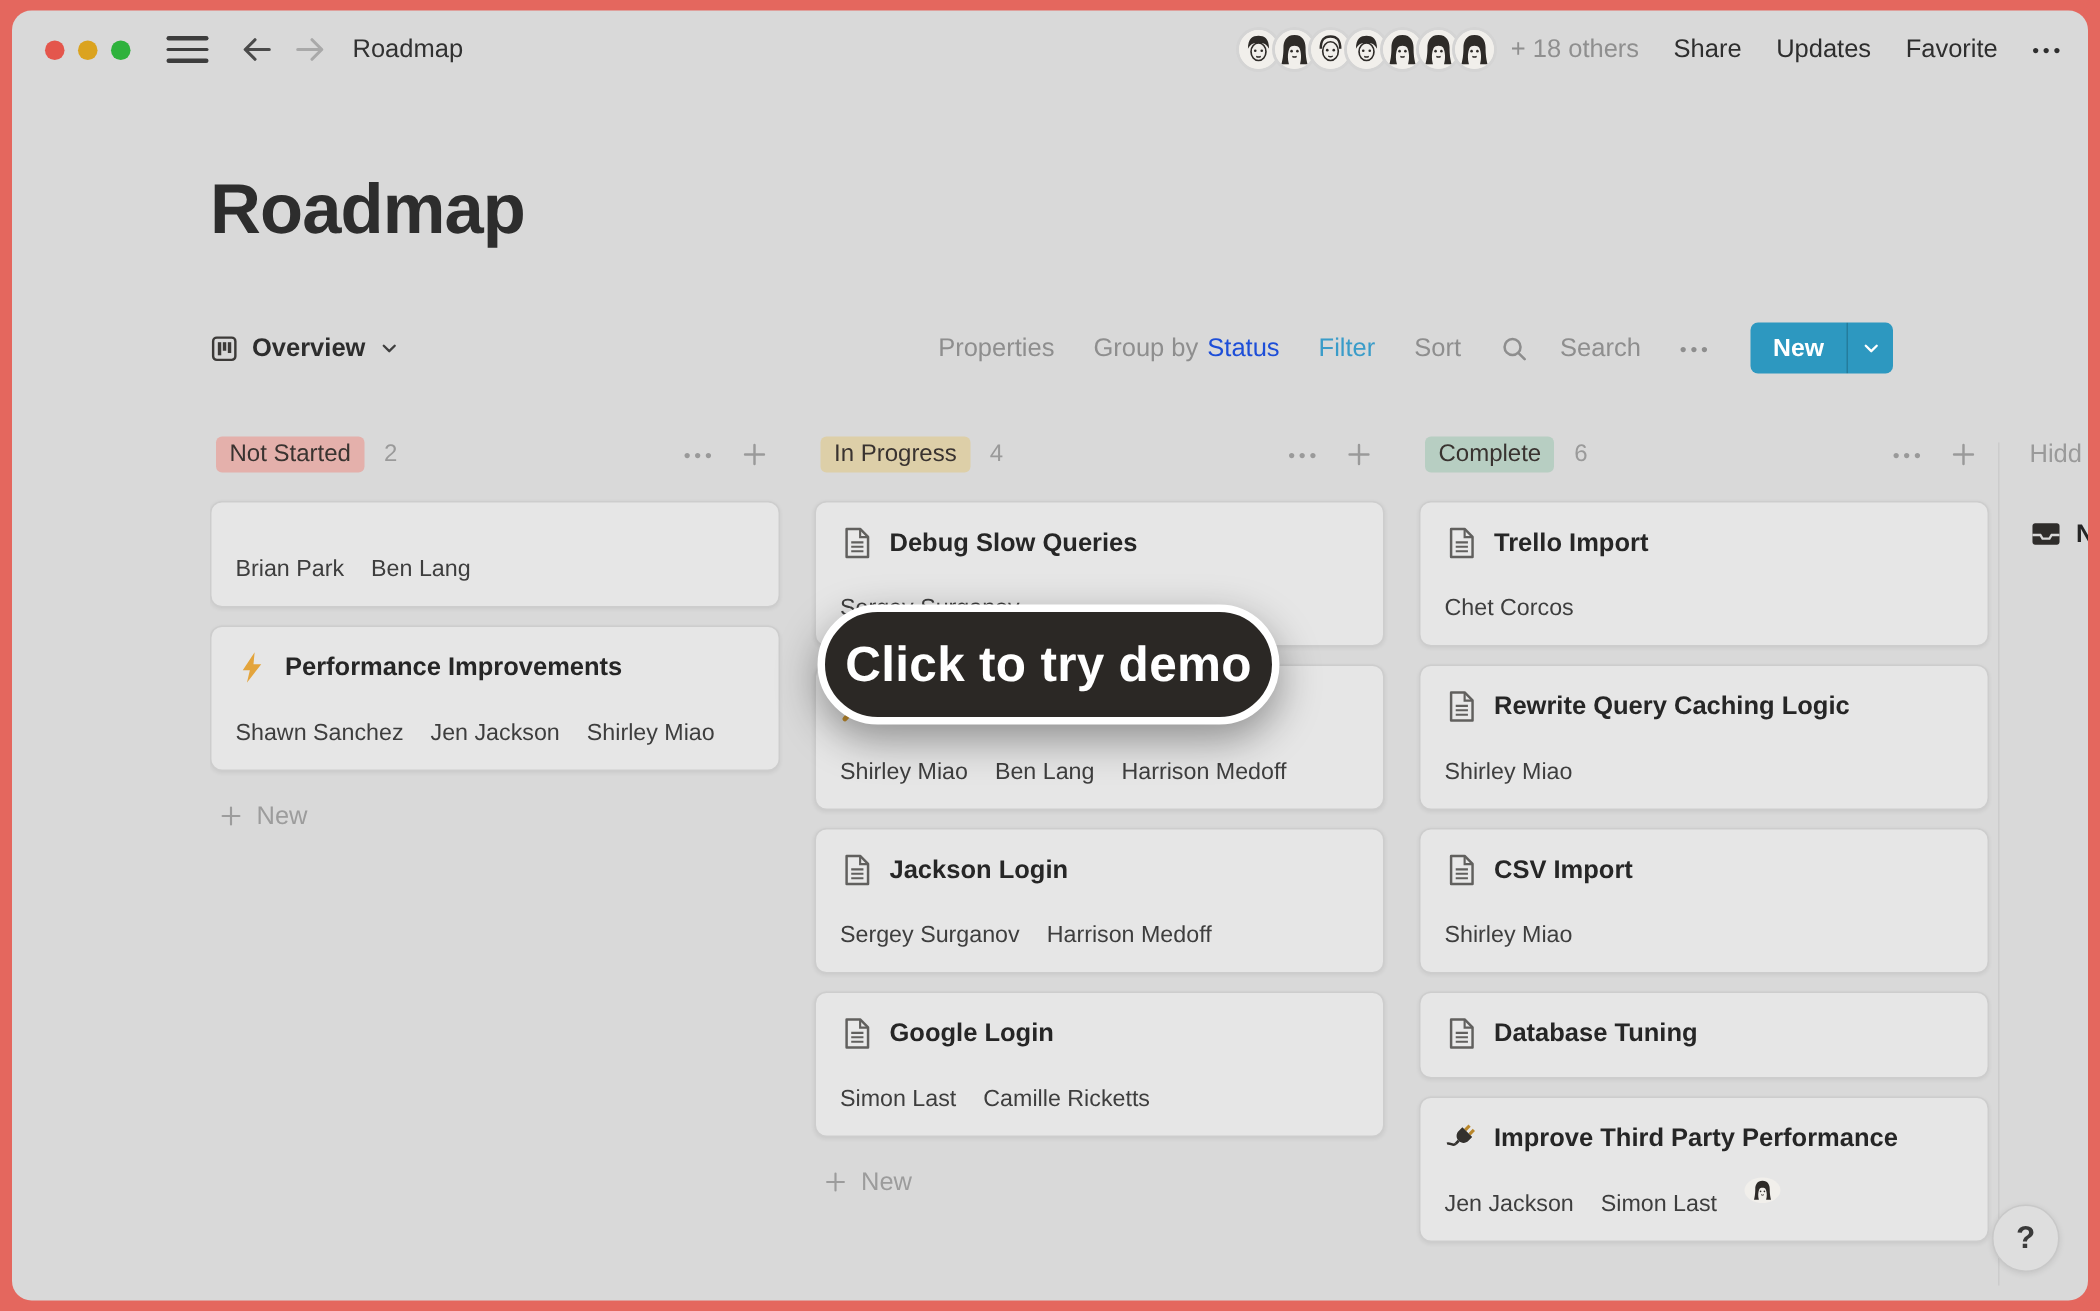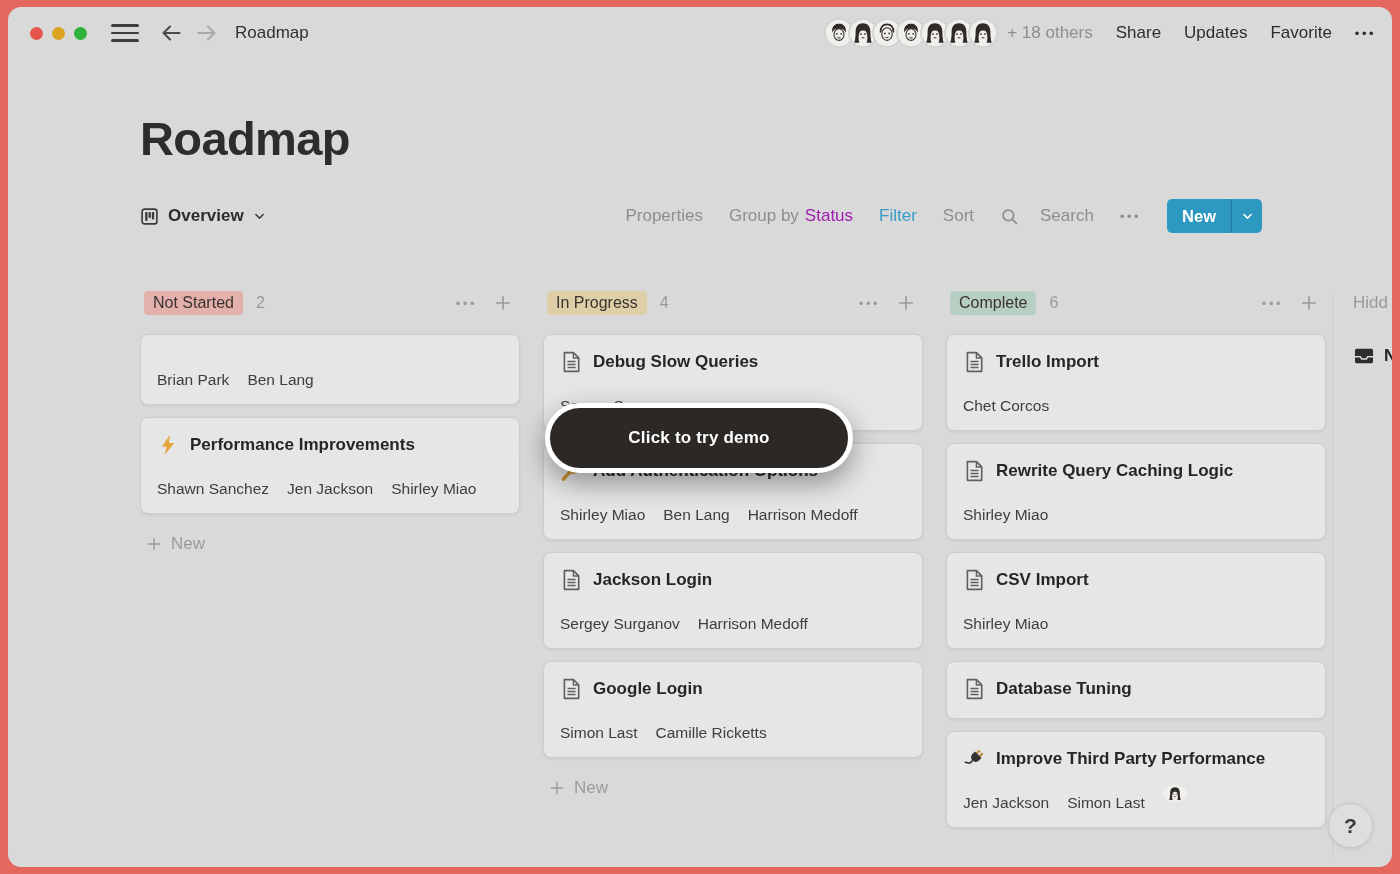--- a/index.html
+++ b/index.html
@@ -26,29 +26,29 @@
   .avatar-stack .av-lg { width:30px; height:30px; border-radius:50%; border:2px solid #d4d4d4; margin-left:-6px; background:#f1efeb; }
   .avatar-stack .av-lg:first-child { margin-left:0; }
   .others { font-size:17px; color:#8f8f8f; }
   .tb-action { font-size:17px; color:#2e2e2e; cursor:pointer; }
   .dots { color:#2e2e2e; font-size:13px; letter-spacing:2.5px; cursor:pointer; }
 
   
   .page-title { position:absolute; left:132px; top:104px; font-size:47px; font-weight:700;
                 color:#2d2d2d; letter-spacing:-0.6px; }
 
-  .toolbar { position:absolute; left:132px; right:130px; top:191px; height:36px;
+  .toolbar { position:absolute; left:132px; right:130px; top:207px; height:36px;
              display:flex; align-items:center; }
   .view-switcher { display:flex; align-items:center; gap:9px; cursor:pointer; }
   .view-switcher .vlabel { font-size:17px; font-weight:700; color:#2d2d2d; }
   .ic18 { width:19px; height:19px; }
   .ic14 { width:13px; height:13px; color:#3f3f3f; }
   .toolbar-right { margin-left:auto; display:flex; align-items:center; gap:26px; font-size:17px; color:#8e8e8e; }
   .groupby { display:flex; gap:6px; }
-  .groupby .gval { color:#a21caf; }
+  .groupby .gval { color:#1d4ed8; }
   .t-filter { color:#3a9cc9; cursor:pointer; }
   .t-search { display:flex; align-items:center; gap:21px; cursor:pointer; }
   .t-dots { color:#8e8e8e; font-size:13px; letter-spacing:2.5px; cursor:pointer; }
   .new-btn { display:flex; align-items:center; height:34px; background:#2d98c0; border-radius:5px;
              color:#fff; cursor:pointer; overflow:hidden; }
   .new-btn .nlabel { padding:0 15px; font-size:16.5px; font-weight:700; }
   .new-btn .ndiv { width:1px; align-self:stretch; background:rgba(0,0,0,0.18); }
   .new-btn .nchev { width:30px; display:flex; justify-content:center; }
   .new-btn .nchev svg { width:13px; height:13px; color:#fff; }
 
@@ -80,24 +80,24 @@
 
   .hidden-col { width:220px; }
   .hidden-label { font-size:17px; color:#9a9a9a; cursor:pointer; }
   .hidden-item { margin-top:27px; display:flex; align-items:center; gap:9px; padding-left:4px;
                  font-size:17px; font-weight:700; color:#262626; }
   .hidden-item svg { width:22px; height:22px; }
 
   .divider-v { position:absolute; left:1324px; top:288px; bottom:10px; width:1px; background:#cccccc; }
 
   
-  .demo-pill { position:absolute; left:537px; top:396px; width:308px; height:70px;
+  .demo-pill { position:absolute; left:537px; top:396px; width:308px; height:80px;
                background:#2b2825; border:5px solid #ffffff; border-radius:40px;
                display:flex; align-items:center; justify-content:center;
-               color:#ffffff; font-size:17px; font-weight:700; letter-spacing:0.2px;
+               color:#ffffff; font-size:33px; font-weight:700; letter-spacing:0.2px;
                box-shadow:0 10px 28px rgba(0,0,0,0.38); z-index:50; cursor:pointer; }
 
   .help-btn { position:absolute; left:1320px; top:796px; width:45px; height:45px; border-radius:50%;
               background:#dedede; border:1px solid #c8c8c8; display:flex; align-items:center;
               justify-content:center; font-size:21px; font-weight:700; color:#3a3a3a;
               box-shadow:0 1px 4px rgba(0,0,0,0.10); z-index:40; cursor:pointer; }
 
   .svg-defs { position:absolute; width:0; height:0; overflow:hidden; }
 </style>
 </head>

